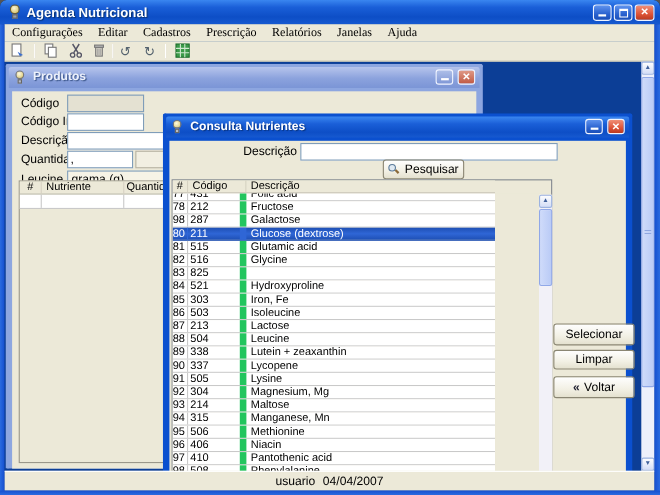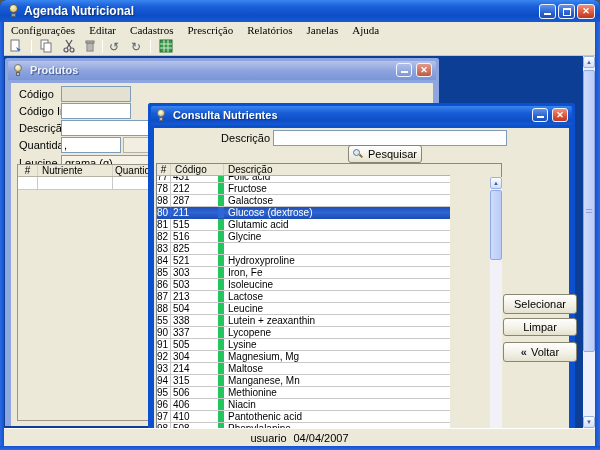--- a/index.html
+++ b/index.html
@@ -335,21 +335,21 @@
                 <span class="cell c0">87</span>
                 <span class="cell c1">213</span>
                 <span class="cell c2">Lactose</span>
               </div>
               <div class="cnrow">
                 <span class="cell c0">88</span>
                 <span class="cell c1">504</span>
                 <span class="cell c2">Leucine</span>
               </div>
               <div class="cnrow">
-                <span class="cell c0">55</span>
+                <span class="cell c0">89</span>
                 <span class="cell c1">338</span>
                 <span class="cell c2">Lutein + zeaxanthin</span>
               </div>
               <div class="cnrow">
                 <span class="cell c0">90</span>
                 <span class="cell c1">337</span>
                 <span class="cell c2">Lycopene</span>
               </div>
               <div class="cnrow">
                 <span class="cell c0">91</span>

